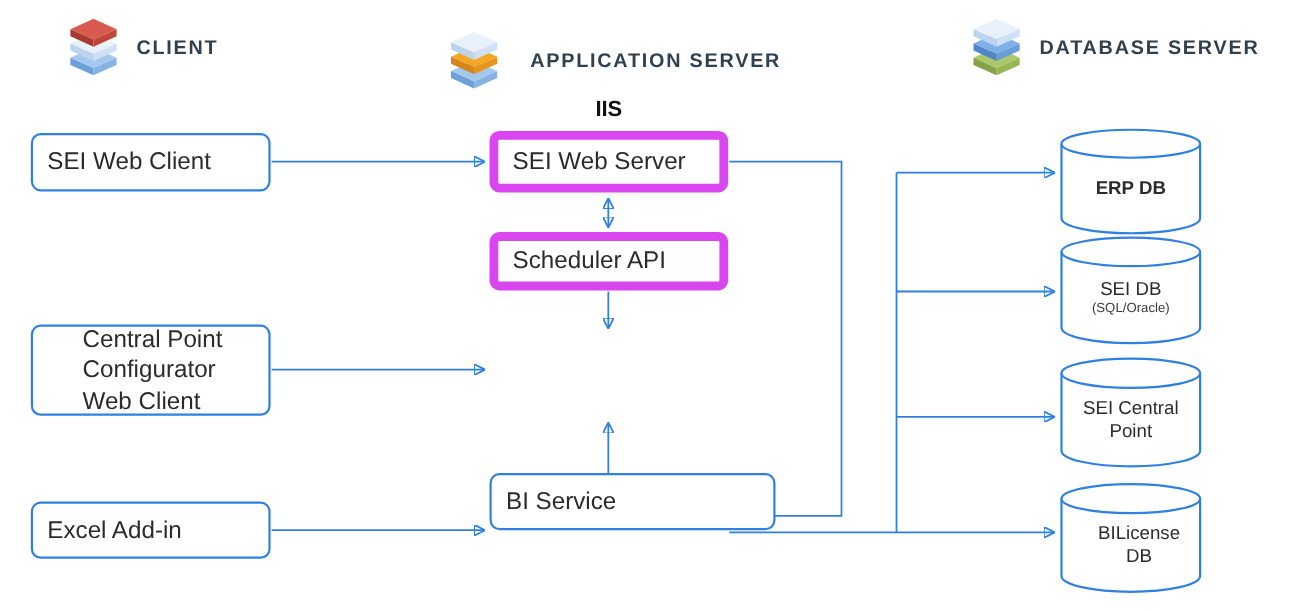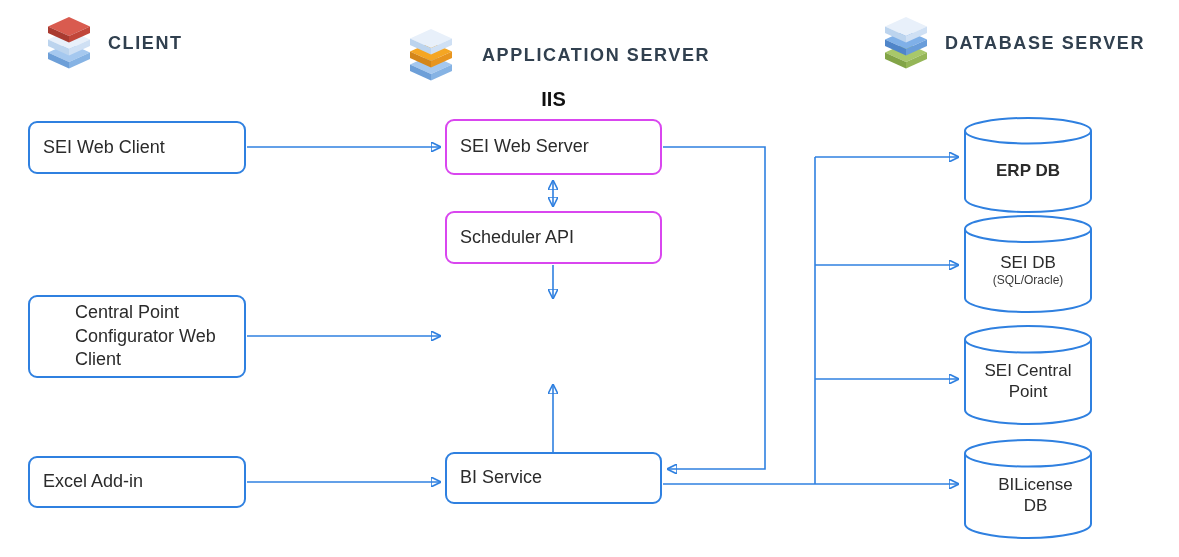--- a/index.html
+++ b/index.html
@@ -10,24 +10,24 @@
   
   .col-header { position:absolute; display:flex; align-items:center; gap:16px; }
   .col-header .hlabel {
     font-size:18px; font-weight:700; letter-spacing:1.6px; color:#31404f;
   }
   .stack-icon { display:block; }
   
   .node-box {
     position:absolute; box-sizing:border-box; background:#ffffff;
     display:flex; align-items:center; padding:0 13px;
-    font-size:18px; line-height:1.3; color:#2b2b2b; border-radius:9px; z-index:2;
+    font-size:22px; line-height:1.3; color:#2b2b2b; border-radius:9px; z-index:2;
   }
   .node-box.blue  { border:2px solid #2f80e0; }
-  .node-box.dark  { border:2px solid #d946ef; }
+  .node-box.dark  { border:8px solid #d946ef; }
   
   .iis-label {
     position:absolute; left:445px; top:88px; width:217px; text-align:center;
     font-size:20px; font-weight:700; color:#111; z-index:2;
   }
   
   .cyl { position:absolute; z-index:2; }
   .cyl svg { position:absolute; left:0; top:0; width:100%; height:100%; }
   .cyl .cyl-label {
     position:absolute; left:0; top:0; right:0; bottom:0;
@@ -59,21 +59,21 @@
     <path d="M553,456 L553,385" marker-end="url(#arw)"></path>
     <path d="M247,482 L440,482" marker-end="url(#arw)"></path>
     <path d="M663,147 L765,147 L765,469 L668,469" marker-end="url(#arw)"></path>
     <path d="M663,484 L958,484" marker-end="url(#arw)"></path>
     <path d="M815,157 L815,484"></path>
     <path d="M815,157 L958,157" marker-end="url(#arw)"></path>
     <path d="M815,265 L958,265" marker-end="url(#arw)"></path>
     <path d="M815,379 L958,379" marker-end="url(#arw)"></path>
   </svg>
 
-  <div class="col-header" style="left:46px; top:16px;">
+  <div class="col-header" style="left:62px; top:16px;">
     <svg class="stack-icon" width="46" height="54" viewBox="0 0 46 54">
       <g transform="translate(0,26)">
         <polygon points="23,1 44,10.5 23,20 2,10.5" fill="#a5c8ef"></polygon>
         <polygon points="2,10.5 2,17 23,26.5 23,20" fill="#6d9fd8"></polygon>
         <polygon points="23,20 23,26.5 44,17 44,10.5" fill="#86b3e4"></polygon>
       </g>
       <g transform="translate(0,13)">
         <polygon points="23,1 44,10.5 23,20 2,10.5" fill="#e8f0fa"></polygon>
         <polygon points="2,10.5 2,17 23,26.5 23,20" fill="#bcd4ee"></polygon>
         <polygon points="23,20 23,26.5 44,17 44,10.5" fill="#cfe0f4"></polygon>
@@ -145,21 +145,21 @@
 
   <div class="node-box dark" style="left:445px; top:119px; width:217px; height:56px;">
     <span>SEI Web Server</span>
   </div>
 
   <div class="node-box dark" style="left:445px; top:211px; width:217px; height:53px;">
     <span>Scheduler API</span>
   </div>
 
 
-  <div class="node-box blue" style="left:445px; top:452px; width:217px; height:52px;">
+  <div class="node-box blue" style="left:445px; top:430px; width:260px; height:52px;">
     <span>BI Service</span>
   </div>
 
   <div class="cyl" style="left:963px; top:116px; width:130px; height:98px;font-weight:bold;">
     <svg viewBox="0 0 130 100" preserveAspectRatio="none">
       <path d="M2,15 L2,84 A63,14 0 0 0 128,84 L128,15" fill="#ffffff" stroke="#2f80e0" stroke-width="2"></path>
       <ellipse cx="65" cy="15" rx="63" ry="13" fill="#ffffff" stroke="#2f80e0" stroke-width="2"></ellipse>
     </svg>
     <div class="cyl-label">
       <span class="main">ERP DB</span>

